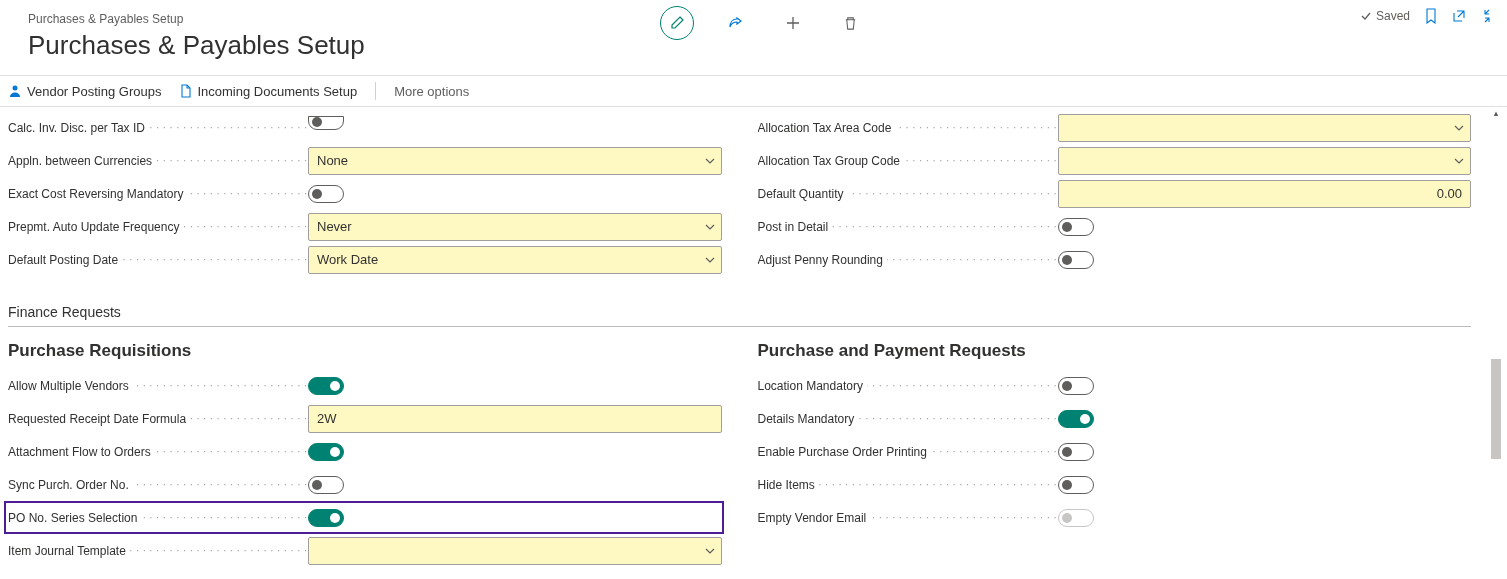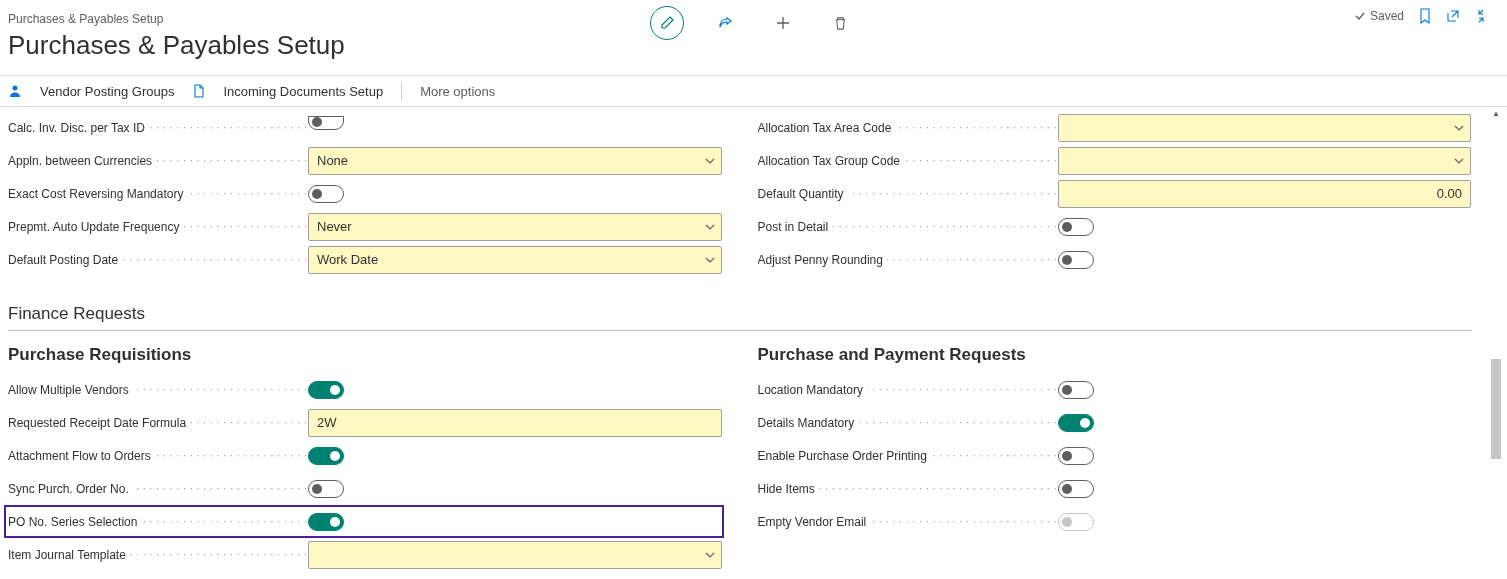--- a/index.html
+++ b/index.html
@@ -11,20 +11,21 @@
   overflow: hidden;
 }
 .page {
   width: 1507px;
   height: 579px;
   position: relative;
 }
 .header {
   padding: 12px 0 0 8px;
   position: relative;
+  margin-left: 20px;
 }
 .breadcrumb {
   font-size: 12px;
   color: #605e5c;
   padding-left: 0;
 }
 .page-title {
   font-size: 26px;
   font-weight: 350;
   color: #323130;
@@ -49,21 +50,21 @@
   color: #605e5c;
 }
 .icon-btn.circled {
   border: 1px solid #008272;
   border-radius: 50%;
   color: #008272;
 }
 .top-right {
   position: absolute;
   top: 8px;
-  right: 19px;
+  right: 13px;
   display: flex;
   align-items: center;
   gap: 14px;
   font-size: 12px;
   color: #605e5c;
 }
 .saved-indicator {
   display: flex;
   align-items: center;
   gap: 4px;
@@ -74,21 +75,21 @@
   margin-top: 14px;
   padding: 6px 8px;
   display: flex;
   align-items: center;
   gap: 18px;
   font-size: 13px;
 }
 .action-link {
   display: flex;
   align-items: center;
-  gap: 18px;
+  gap: 5px;
   color: #323130;
   cursor: pointer;
 }
 .action-link .mini-icon { color: #0078d4; }
 .action-sep {
   width: 1px;
   height: 18px;
   background: #d2d0ce;
 }
 .more-options { color: #605e5c; cursor: pointer; }
@@ -195,21 +196,21 @@
   border: 1px solid #c8c6c4;
 }
 .toggle.disabled .knob {
   width: 10px; height: 10px;
   background: #c8c6c4;
   border-radius: 50%;
   position: absolute;
   left: 3px; top: 3px;
 }
 .section-title {
-  font-size: 17px;
+  font-size: 14px;
   font-weight: 400;
   color: #323130;
   margin: 28px 0 0 0;
   padding-bottom: 6px;
   border-bottom: 1px solid #bdbbba;
 }
 .sub-title {
   font-size: 17px;
   font-weight: 600;
   margin: 14px 0 8px 0;

